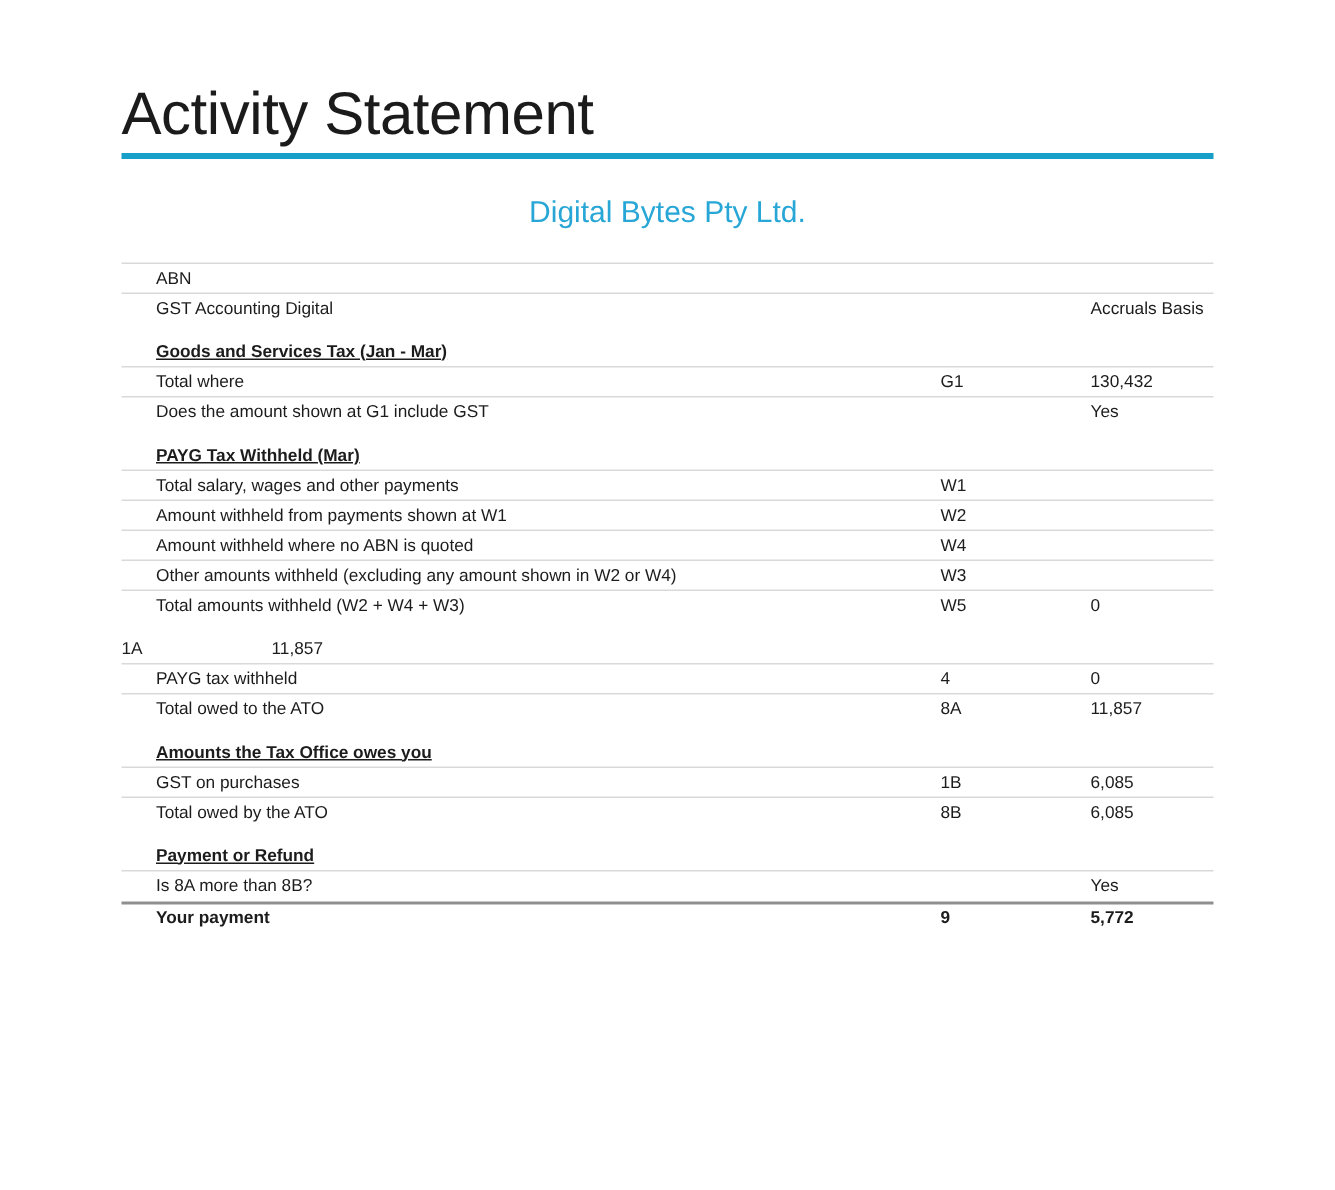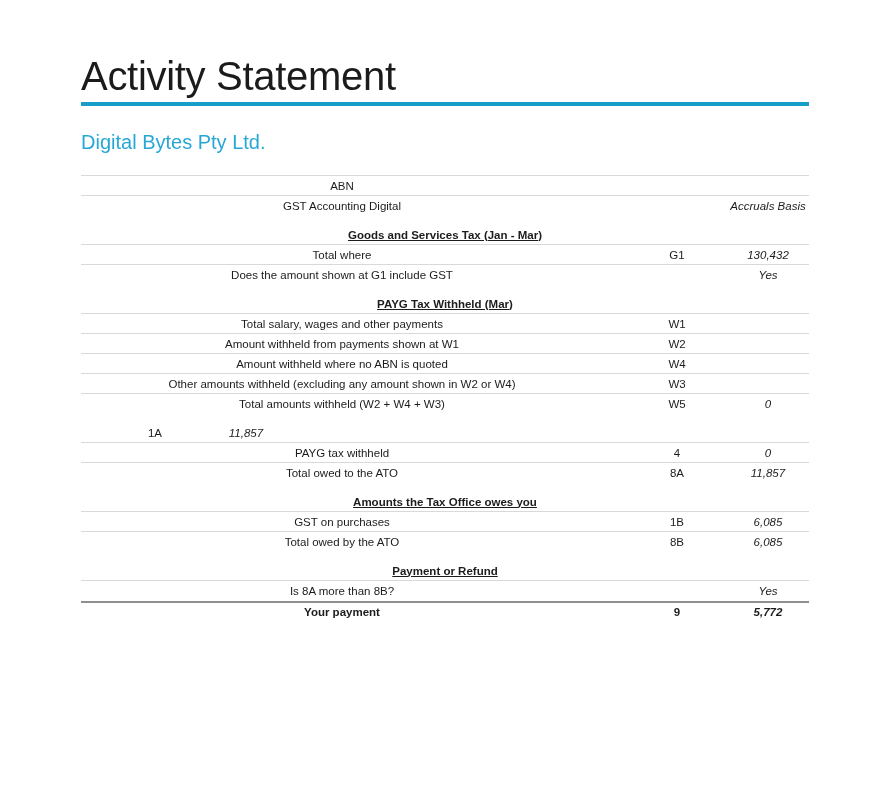--- a/index.html
+++ b/index.html
@@ -22,20 +22,21 @@
     color: #1b1b1b;
     letter-spacing: -0.3px;
   }
   .accent-rule {
     margin-top: 6px;
     height: 4px;
     width: 100%;
   }
   .subtitle {
     margin-top: 23px;
+    text-align: center;
     font-size: 20px;
     line-height: 26px;
   }
   .statement {
     margin-top: 20px;
     font-size: 11.5px;
   }
   .section { margin-top: 0; }
   .section + .section { margin-top: 9px; }
   .section.top-border { border-top: 1px solid #d9d9d9; }
@@ -43,23 +44,23 @@
     display: flex;
     align-items: center;
     height: 20px;
     line-height: 20px;
     white-space: nowrap;
   }
   .row.divided { border-bottom: 1px solid #d9d9d9; }
   .row.heading-row { border-bottom: 1px solid #d9d9d9; font-weight: bold; text-decoration: underline; }
   .row.strong-top { border-top: 2px solid #8f8f8f; }
   .row.emphasis { font-weight: bold; }
-  .cell.label { flex: 1 1 auto; text-align: center; }
-  .cell.code  { flex: 0 0 100px; text-align: center; margin-left: 24px; }
-  .cell.value { flex: 0 0 82px; text-align: center; font-style: italic; }
+  .cell.label { flex: 1 1 auto; text-align: left; margin-left: 23px; }
+  .cell.code  { flex: 0 0 100px; text-align: left; }
+  .cell.value { flex: 0 0 82px; text-align: left; }
 </style>
 </head>
 <body>
 
 <div class="page">
   <h1 class="doc-title">Activity Statement</h1>
   <div class="accent-rule" style="background: rgb(24, 159, 201);"></div>
   <div class="subtitle" style="color: rgb(40, 167, 215);">
     <div>Digital Bytes Pty Ltd.</div>
   </div>

